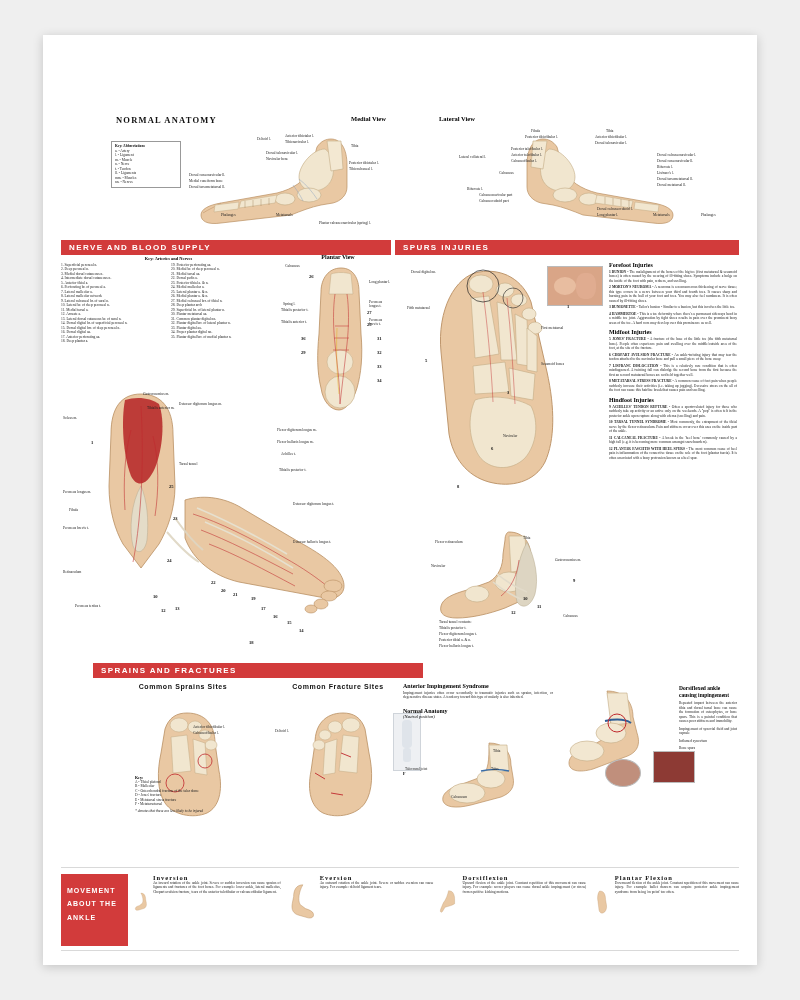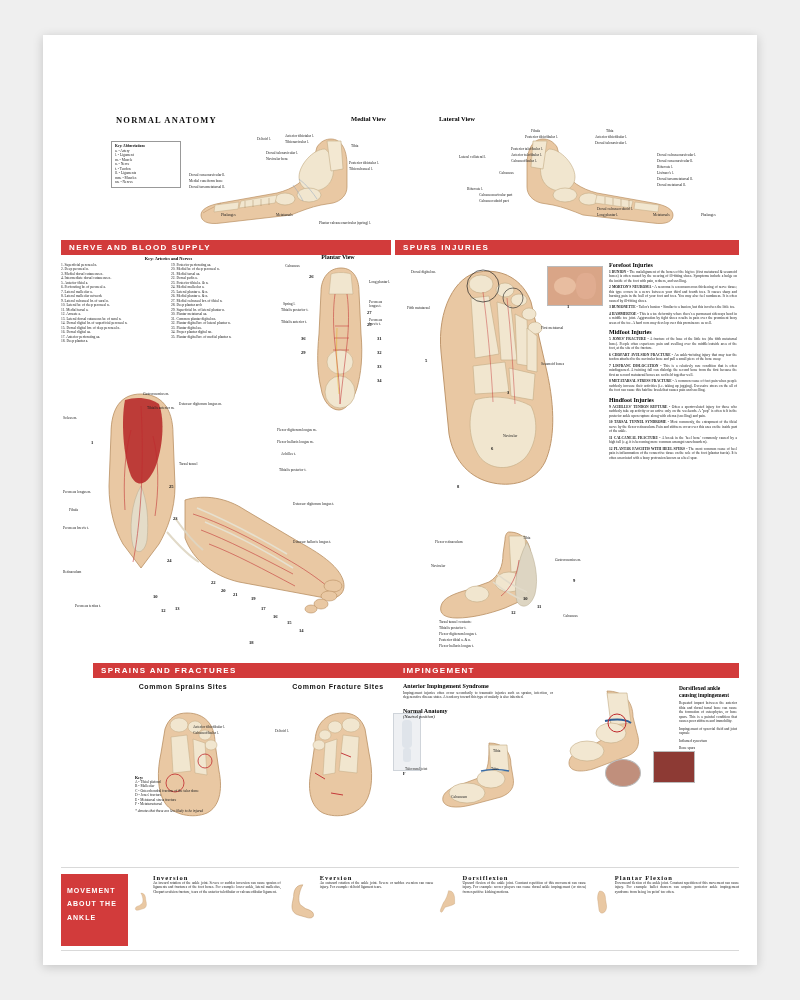--- a/index.html
+++ b/index.html
@@ -502,21 +502,20 @@
       <div class="tiny">B - Malleolar</div>
       <div class="tiny">C - Osteochondral fracture of the talar dome</div>
       <div class="tiny">D - Jones' fracture</div>
       <div class="tiny">E - Metatarsal stress fracture</div>
       <div class="tiny">F - Metatarsotarsal</div>
       <div class="tiny" style="margin-top:2px;font-style:italic;">* denotes that these are less likely to be injured</div>
     </div>
   </div>
 
   <div class="section" style="left:352px;top:628px;width:344px;height:180px;">
-    <div class="banner">IMPINGEMENT</div>
 
     <div style="position:absolute;left:8px;top:20px;width:150px;">
       <div style="font-family:'Liberation Serif',serif;font-weight:bold;font-size:6px;">Anterior Impingement Syndrome</div>
       <div class="tiny just" style="margin-top:2px;">Impingement injuries often occur secondarily to traumatic injuries such as sprains, infection, or degenerative disease states. A tendency toward this type of malady is also inherited.</div>
 
       <div style="font-family:'Liberation Serif',serif;font-weight:bold;font-size:6px;margin-top:8px;">Normal Anatomy</div>
       <div style="font-size:4.4px;font-style:italic;">(Neutral position)</div>
     </div>
 
     <svg class="art" style="left:36px;top:78px;" width="130" height="72" viewBox="0 0 130 72">

